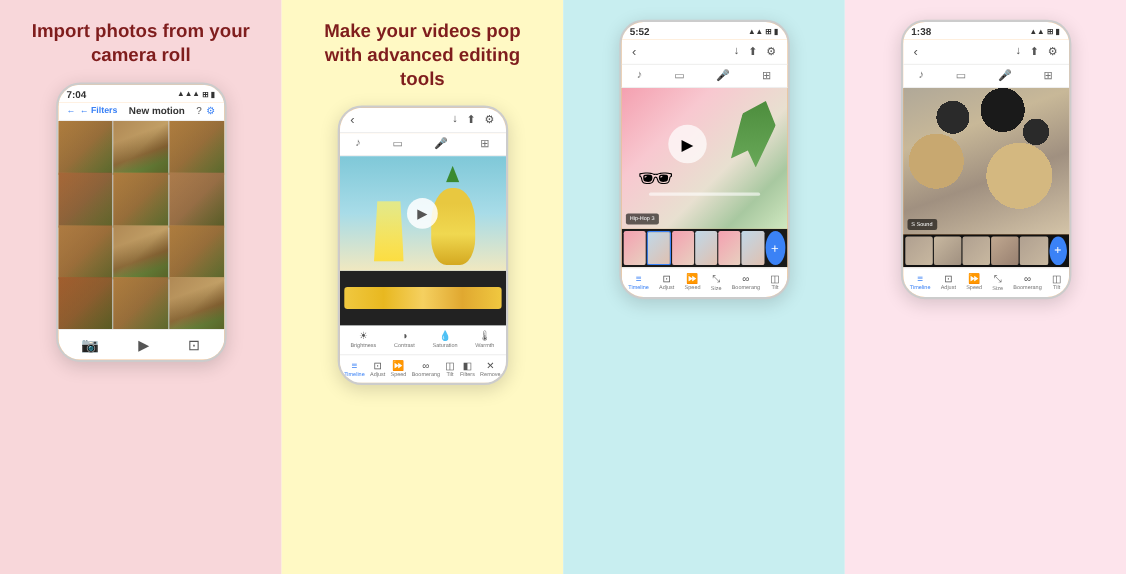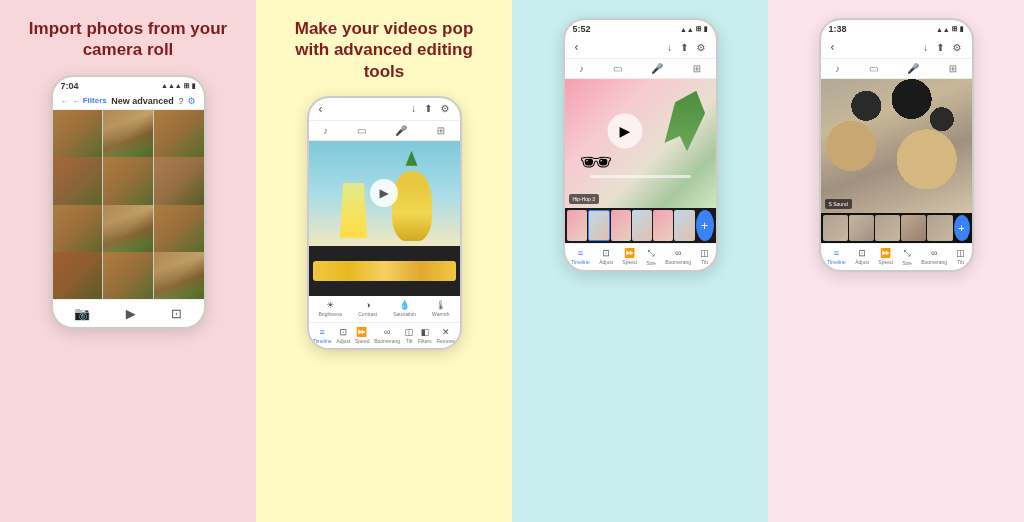--- a/index.html
+++ b/index.html
@@ -395,21 +395,21 @@
         <span>⊞</span>
         <span>▮</span>
       </div>
     </div>
 
     <div class="nav-bar">
       <div class="nav-left">
         <span>←</span>
         <span>← Filters</span>
       </div>
-      <span class="nav-title">New advanced</span>
+      <span class="nav-title">New motion</span>
       <div class="nav-right">
         <span>?</span>
         <span style="color:#3b82f6;">⚙</span>
       </div>
     </div>
 
     <div class="camera-grid">
       <div class="grid-cell toast"></div>
       <div class="grid-cell avocado"></div>
       <div class="grid-cell toast"></div>

